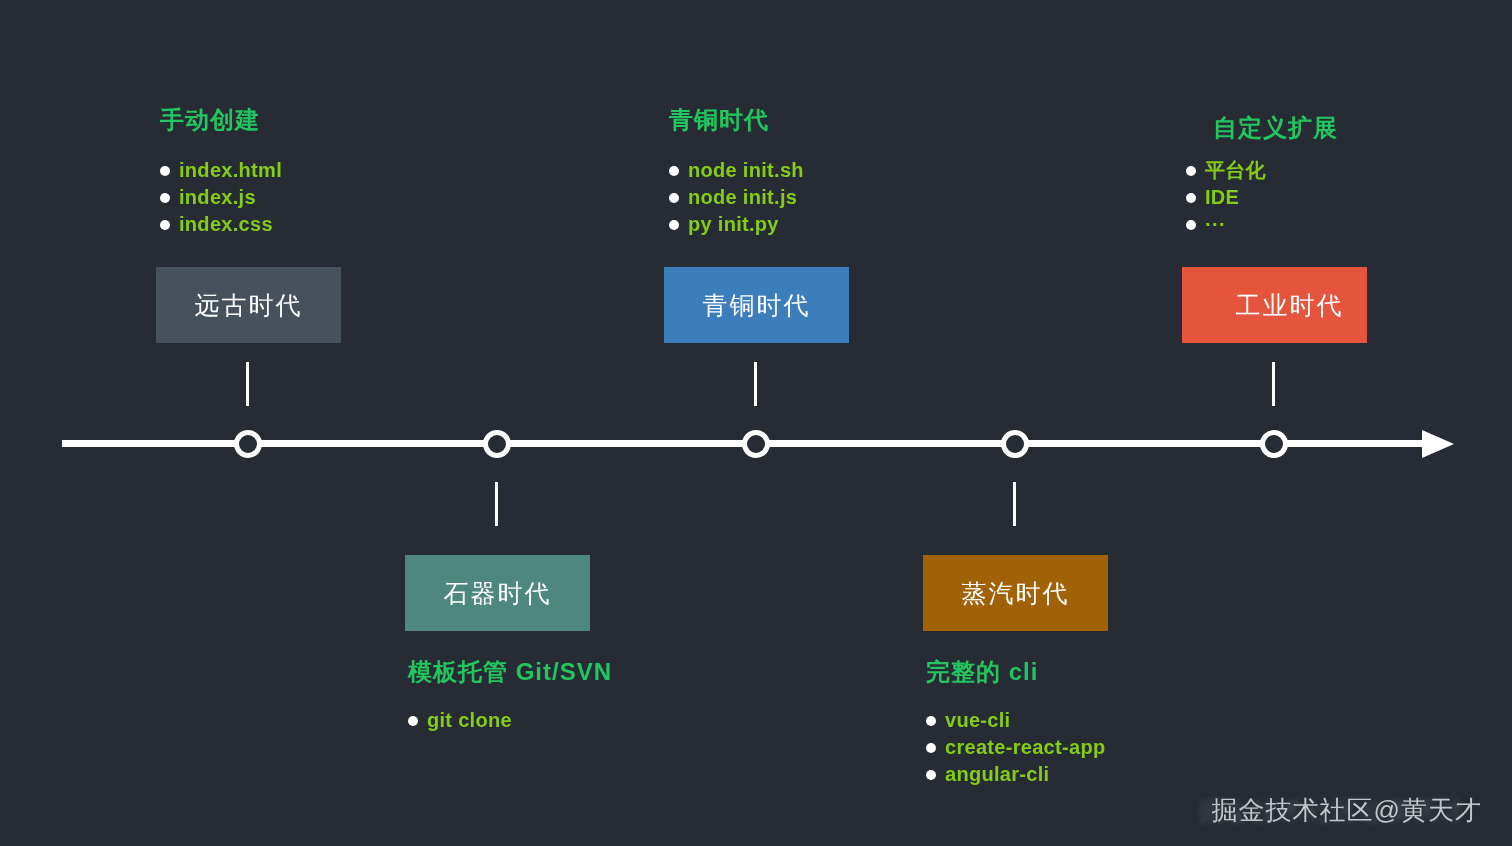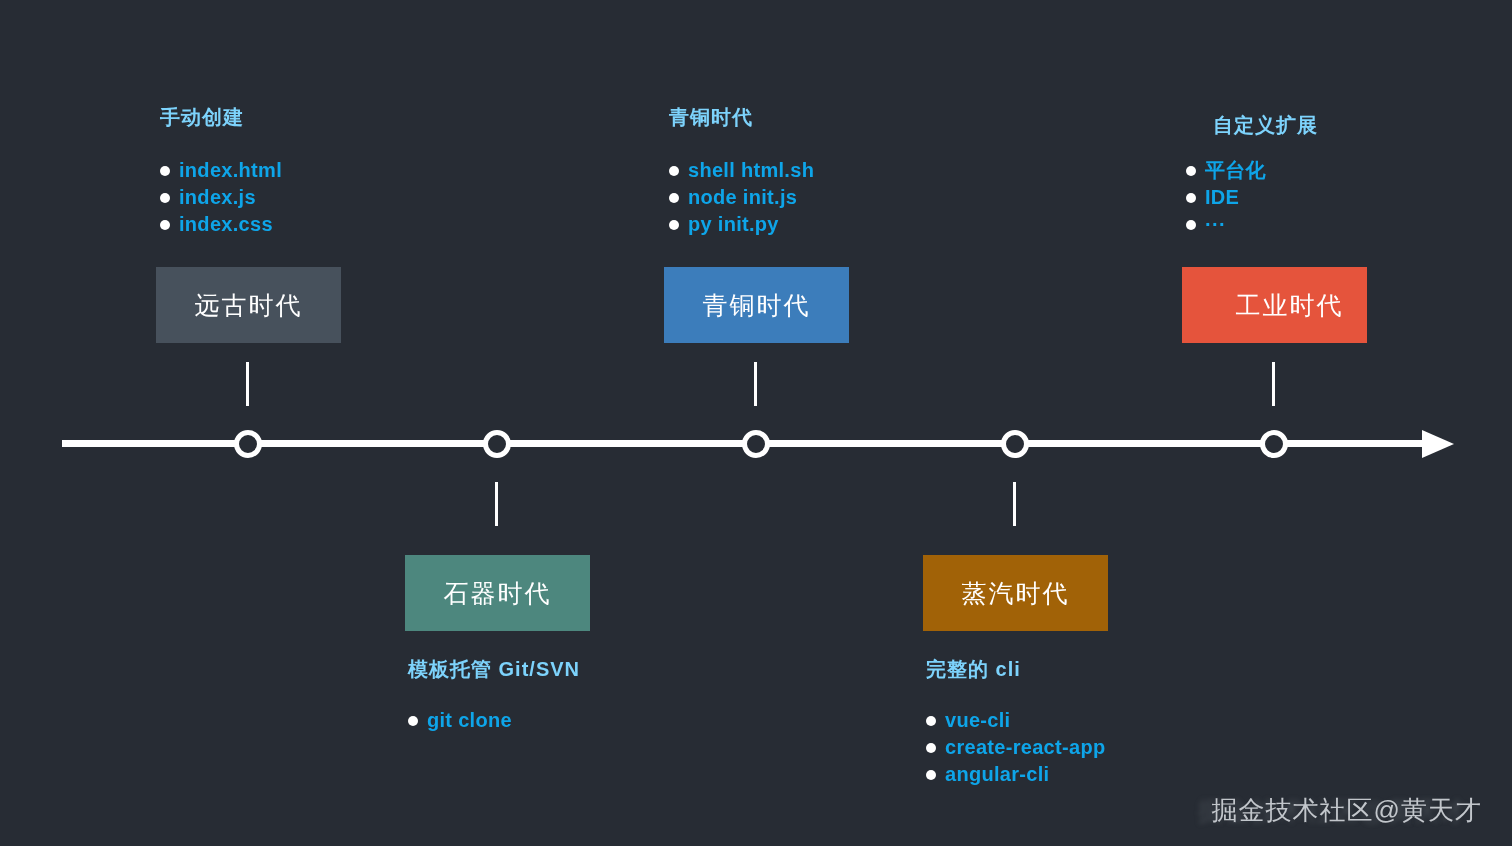--- a/index.html
+++ b/index.html
@@ -19,26 +19,26 @@
     color: #ffffff; font-size: 25px; letter-spacing: 2px;
   }
   .box-ancient    { background: #47515c; }
   .box-stone      { background: #4d877e; }
   .box-bronze     { background: #3c7dbb; }
   .box-steam      { background: #a16207; }
   .box-industrial { background: #e5543c; }
 
   
   .era-heading {
-    font-size: 20px; font-weight: 700; color: #7dd3fc; letter-spacing: 1px;
+    font-size: 24px; font-weight: 700; color: #22c55e; letter-spacing: 1px;
   }
   .era-list { list-style: none; }
   .era-list li {
     display: flex; align-items: center;
-    color: #0ea5e9; font-size: 20px; font-weight: 600;
+    color: #84cc16; font-size: 20px; font-weight: 600;
     height: 27px; letter-spacing: 0.3px;
   }
   .dot {
     width: 10px; height: 10px; border-radius: 50%;
     background: #ffffff; margin-right: 9px; flex: none;
   }
 
   
   .tl-line { height: 7px; background: #ffffff; }
   .tl-node {
@@ -75,21 +75,21 @@
       <span class="dot"></span>
       <span>index.css</span>
     </li>
 </ul>
 <div class="abs era-box box-ancient" style="left:156px; top:267px;">远古时代</div>
 
 <div class="abs era-heading" style="left:669px; top:104px;">青铜时代</div>
 <ul class="abs era-list" style="left:669px; top:157px;">
   <li>
       <span class="dot"></span>
-      <span>shell html.sh</span>
+      <span>node init.sh</span>
     </li>
   <li>
       <span class="dot"></span>
       <span>node init.js</span>
     </li>
   <li>
       <span class="dot"></span>
       <span>py init.py</span>
     </li>
 </ul>

